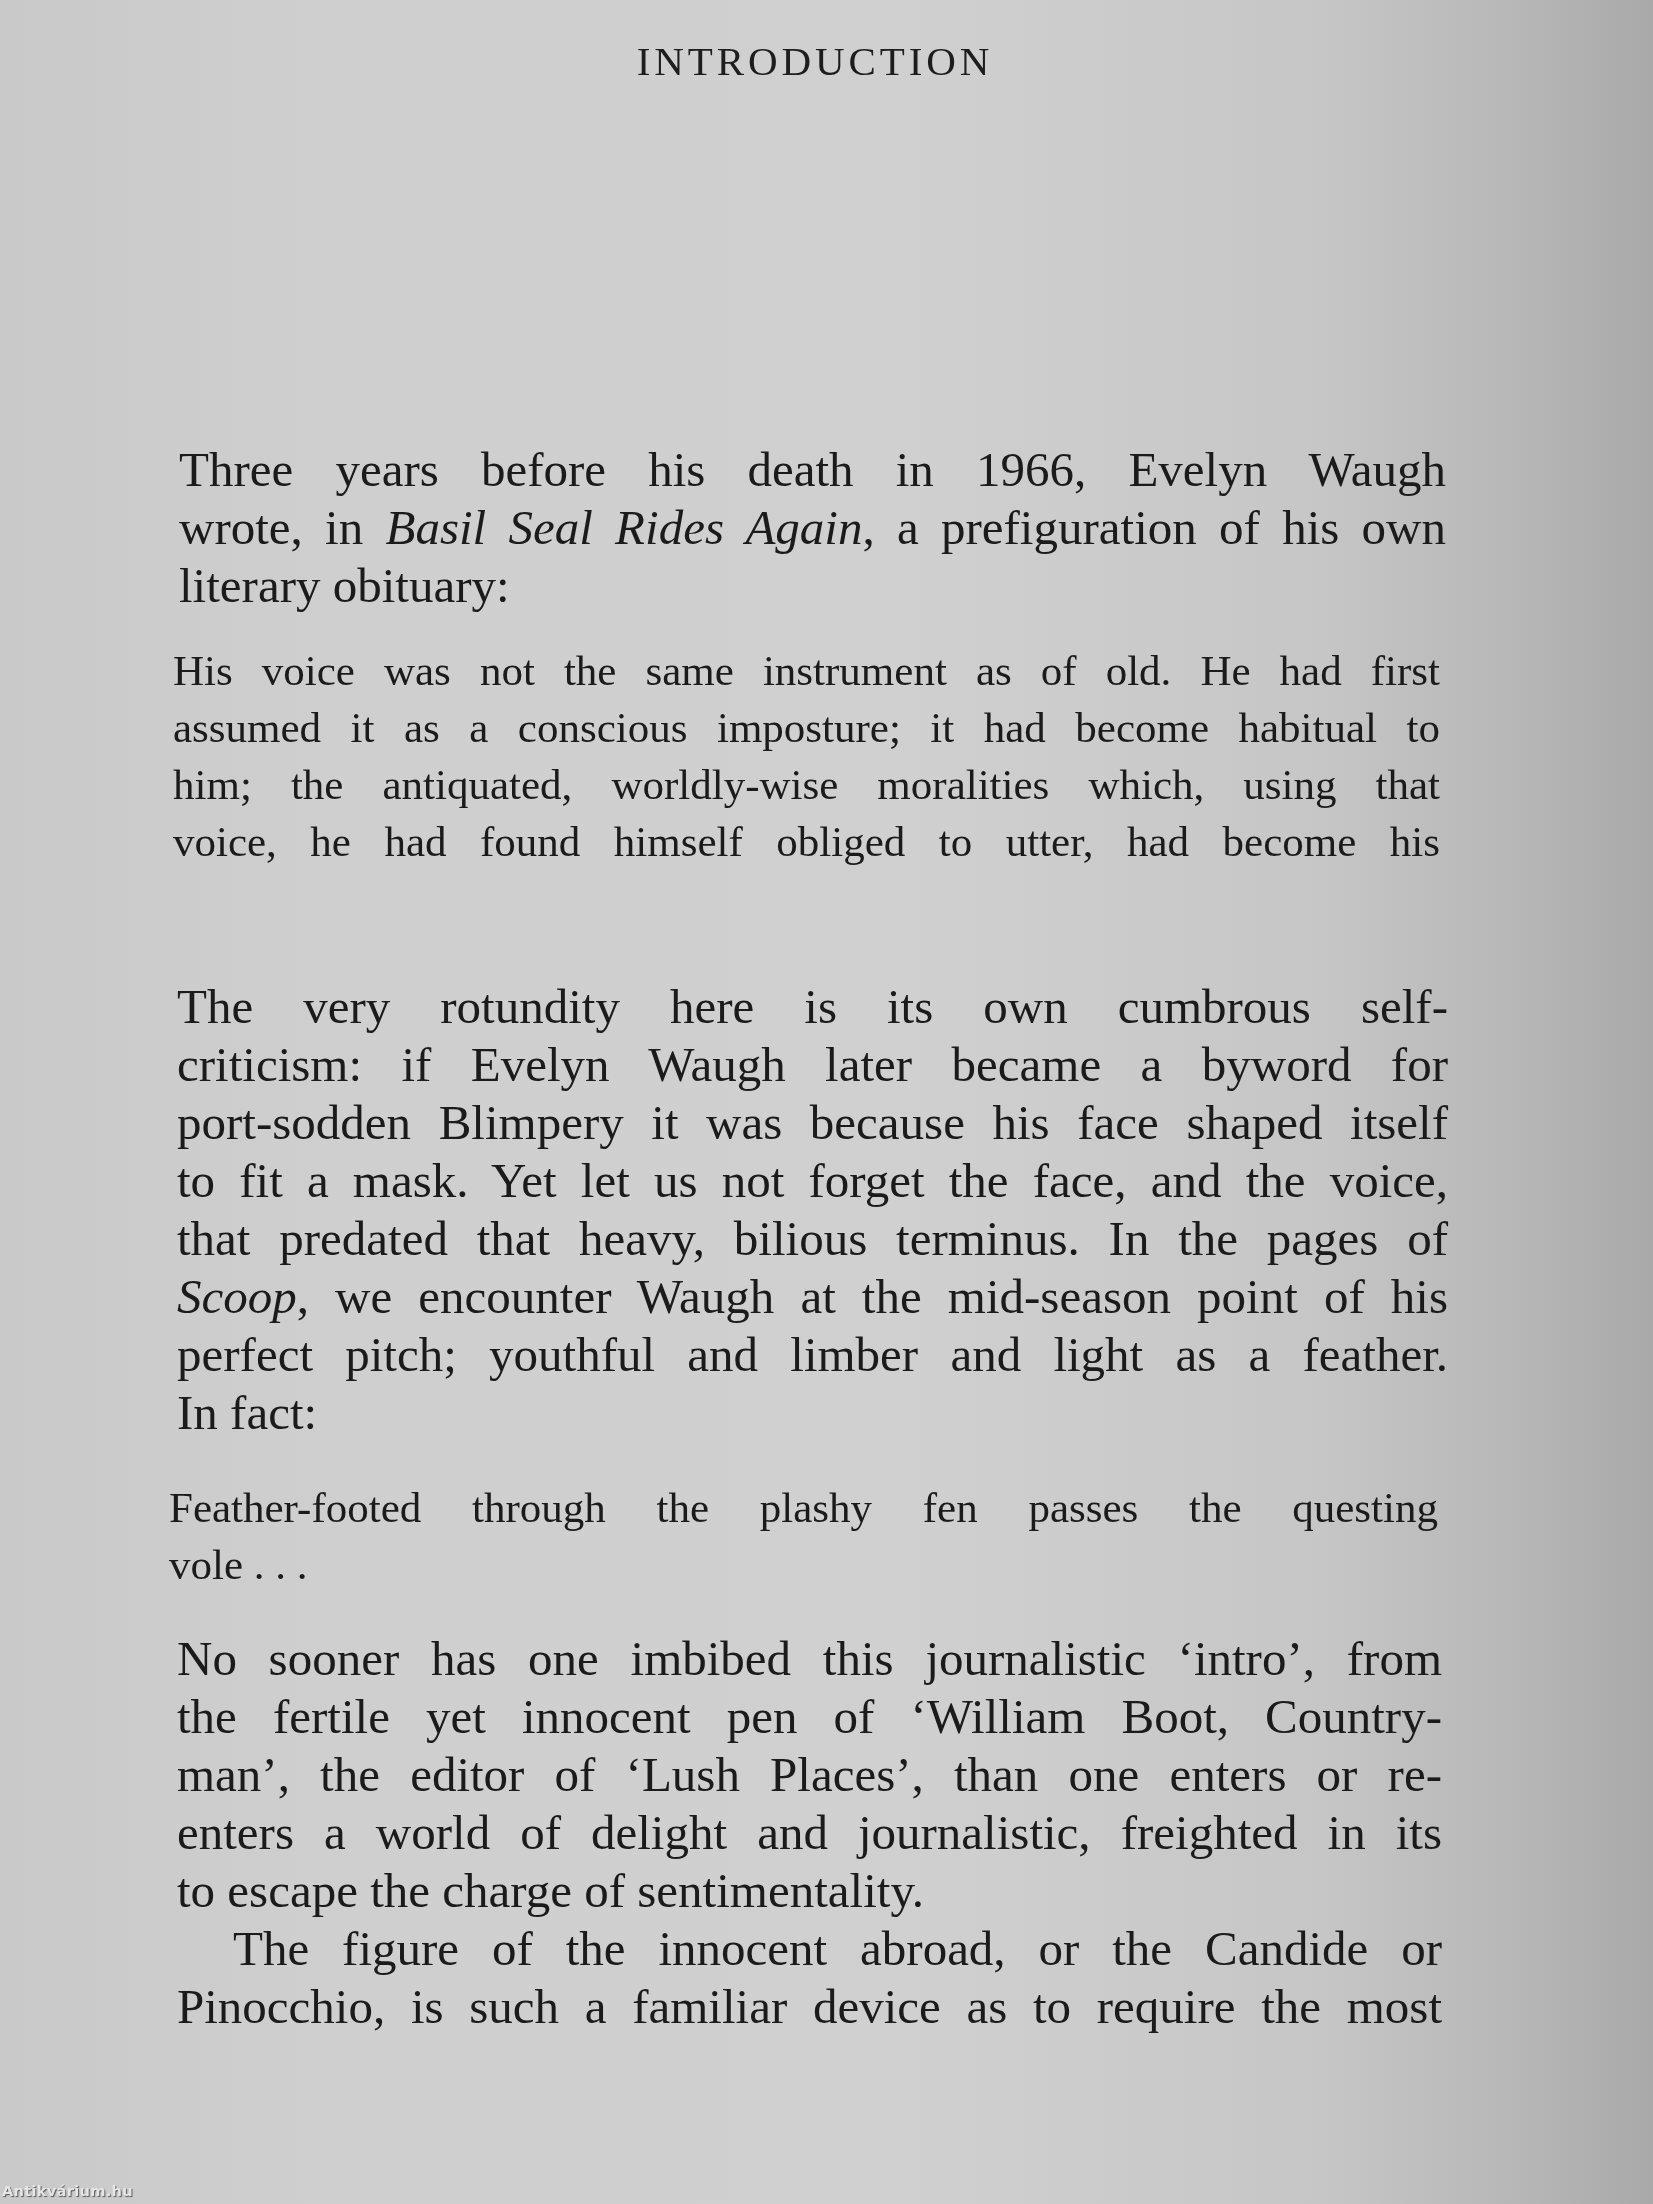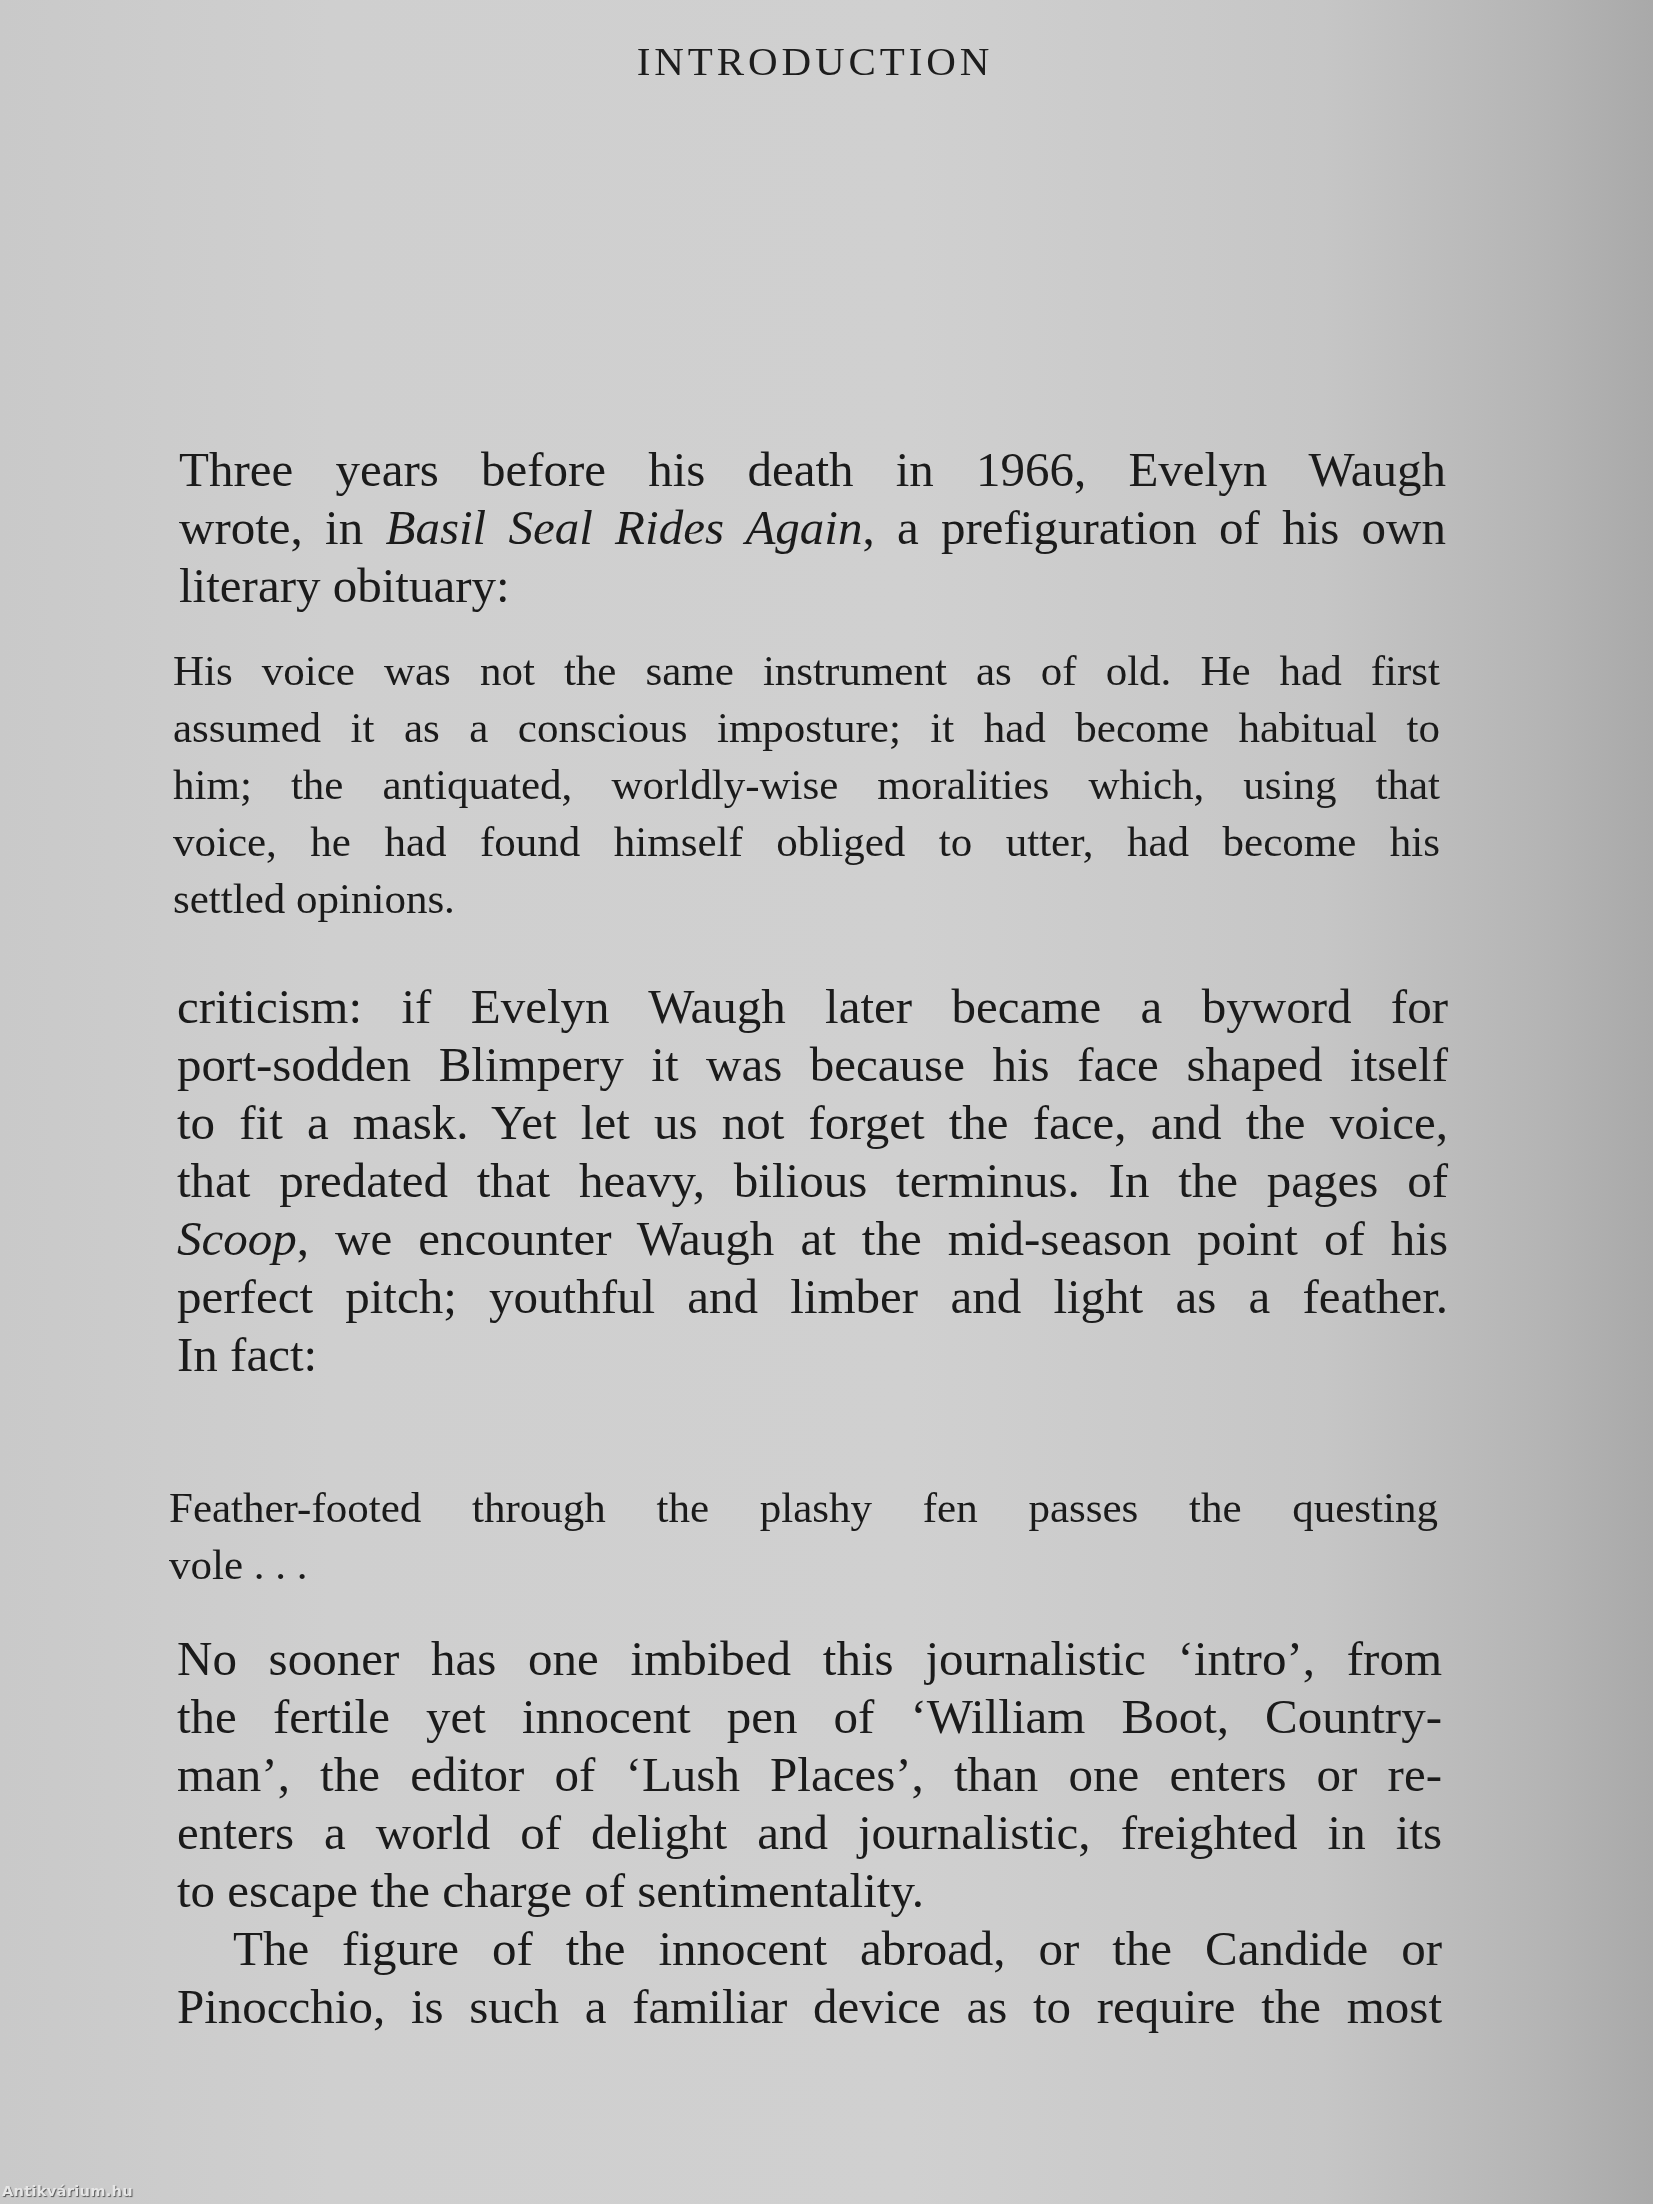--- a/index.html
+++ b/index.html
@@ -77,24 +77,24 @@
     <span class="line">Three years before his death in 1966, Evelyn Waugh</span>
     <span class="line"><span>wrote, in </span><em>Basil Seal Rides Again</em><span>, a prefiguration of his own</span></span>
     <span class="line last">literary obituary:</span>
   </div>
 
   <div class="text-block quote q1">
     <span class="line">His voice was not the same instrument as of old. He had first</span>
     <span class="line">assumed it as a conscious imposture; it had become habitual to</span>
     <span class="line">him; the antiquated, worldly-wise moralities which, using that</span>
     <span class="line">voice, he had found himself obliged to utter, had become his</span>
-    <span class="line last">settled opinions.</span>
   </div>
 
   <div class="text-block para p2">
+    <span class="line">The very rotundity here is its own cumbrous self-</span>
     <span class="line">criticism: if Evelyn Waugh later became a byword for</span>
     <span class="line">port-sodden Blimpery it was because his face shaped itself</span>
     <span class="line">to fit a mask. Yet let us not forget the face, and the voice,</span>
     <span class="line">that predated that heavy, bilious terminus. In the pages of</span>
     <span class="line"><em>Scoop</em><span>, we encounter Waugh at the mid-season point of his</span></span>
     <span class="line">perfect pitch; youthful and limber and light as a feather.</span>
     <span class="line last">In fact:</span>
   </div>
 
   <div class="text-block quote q2">

